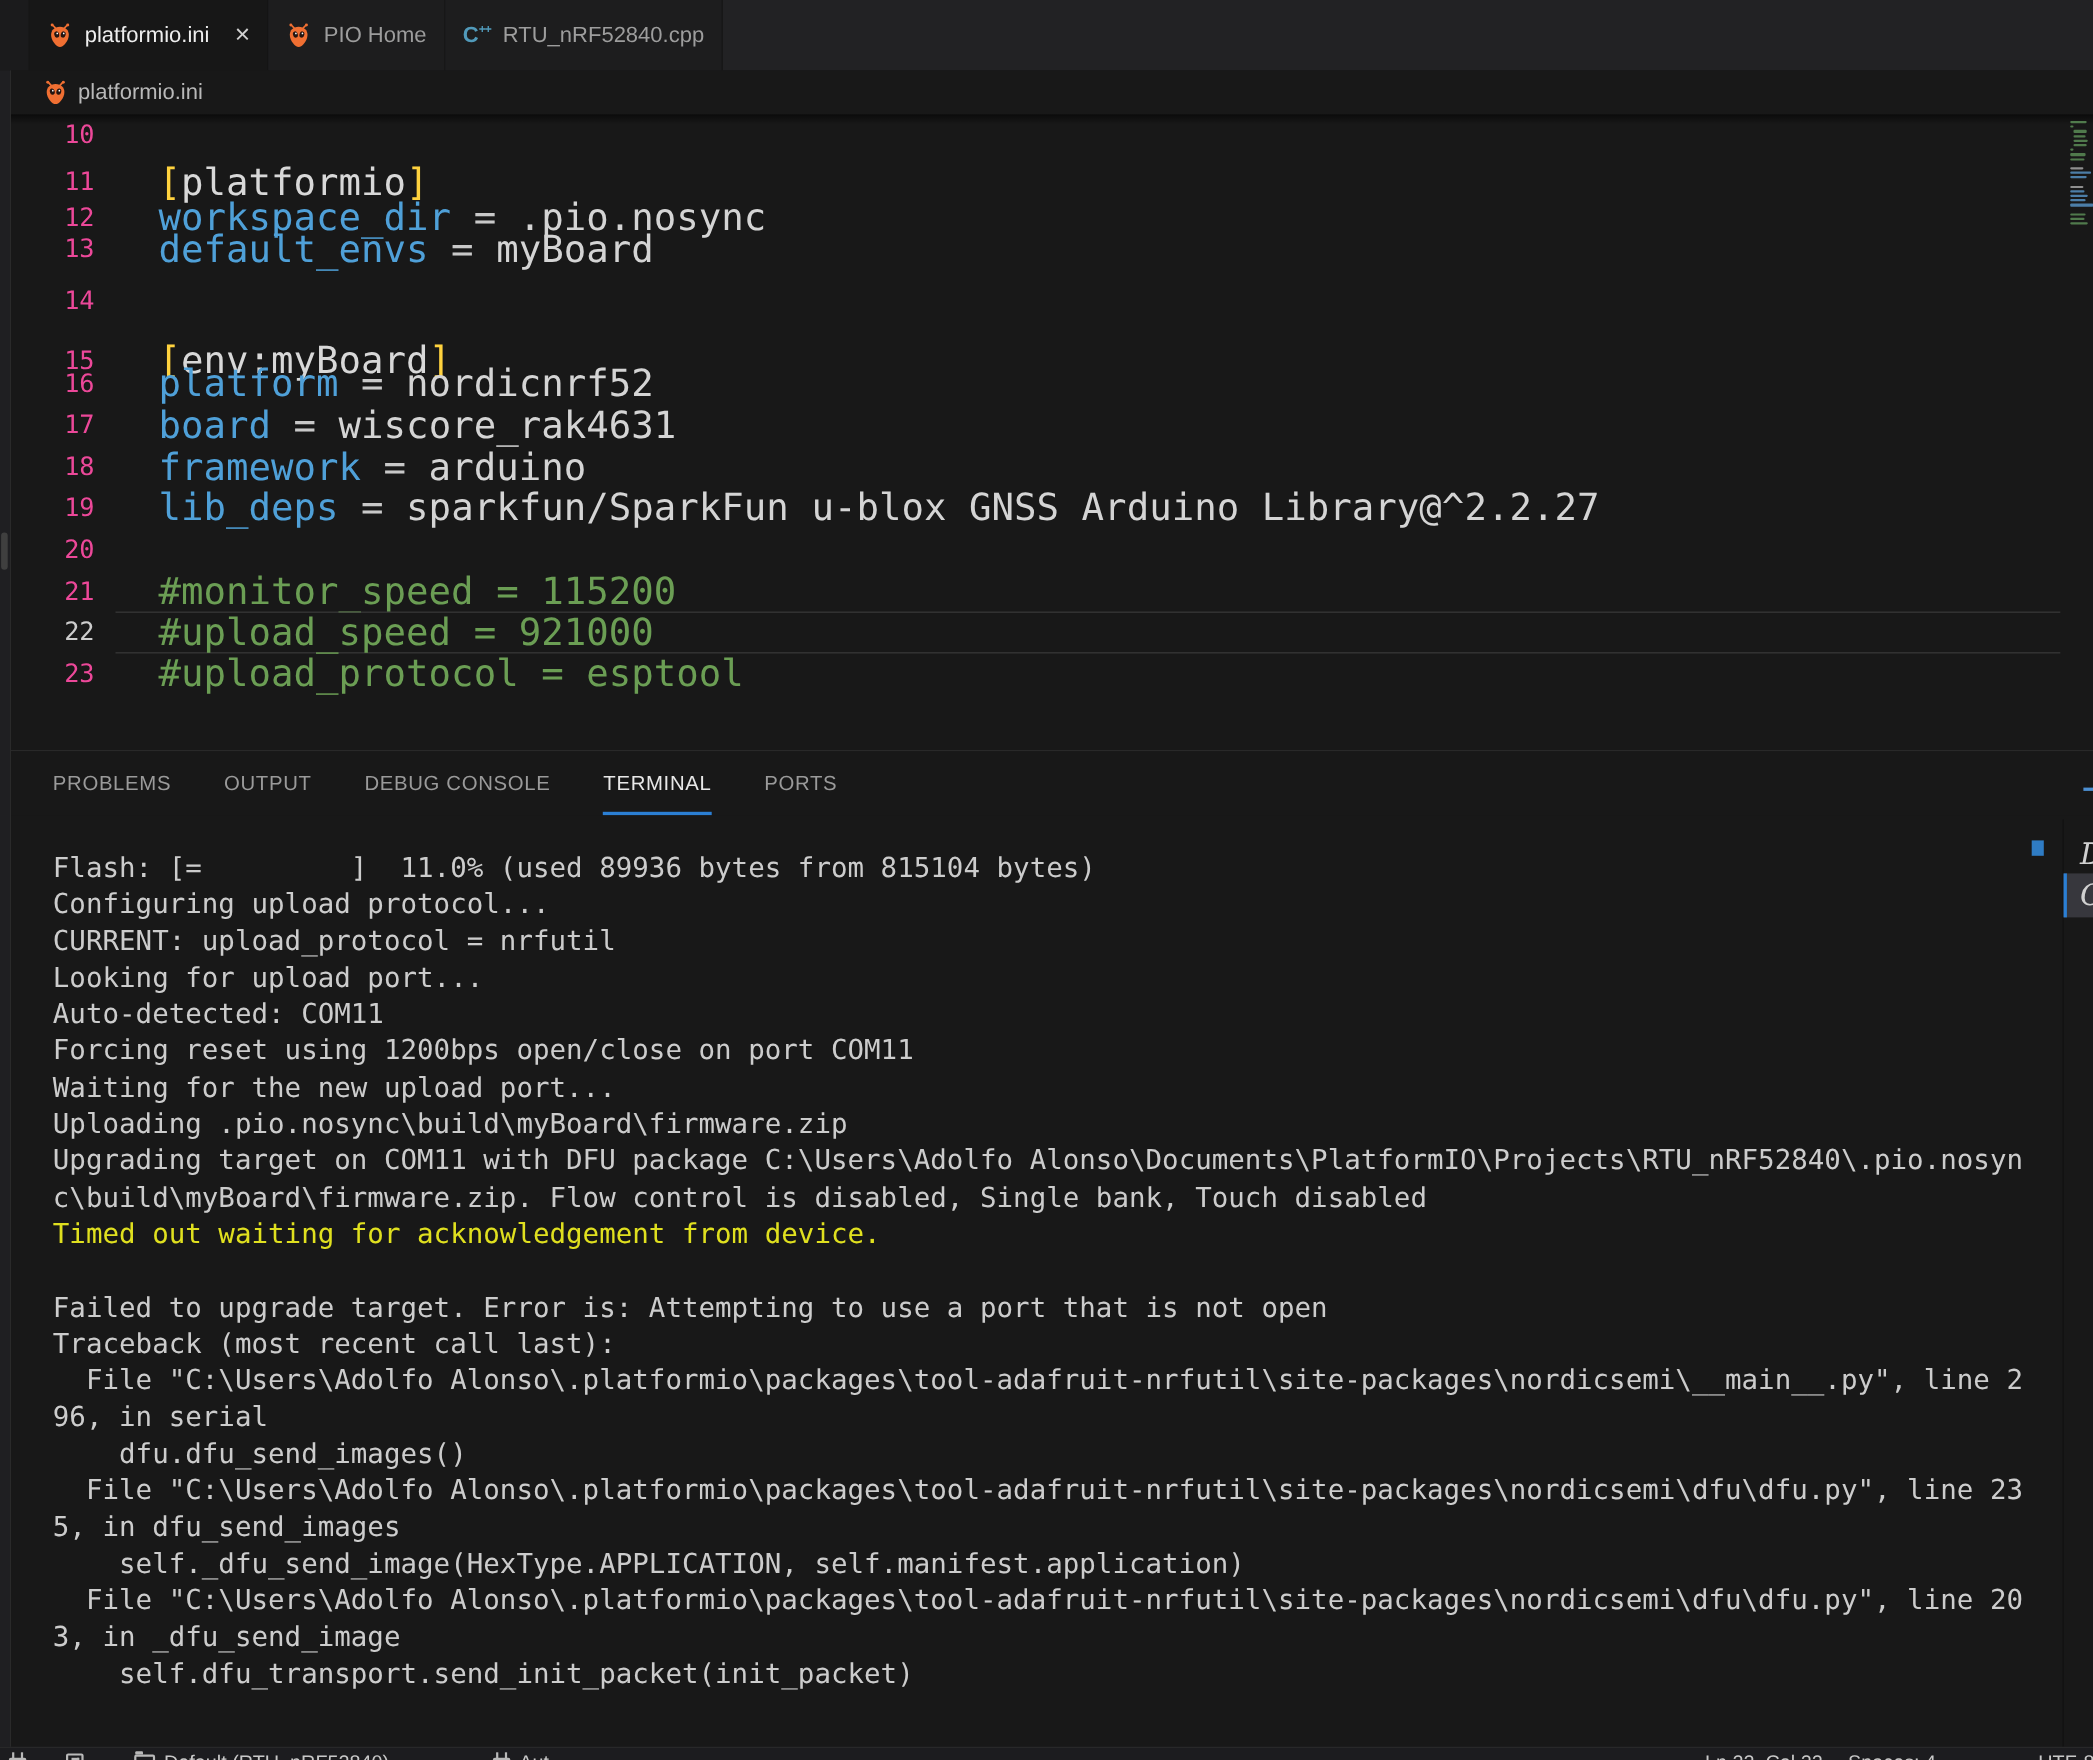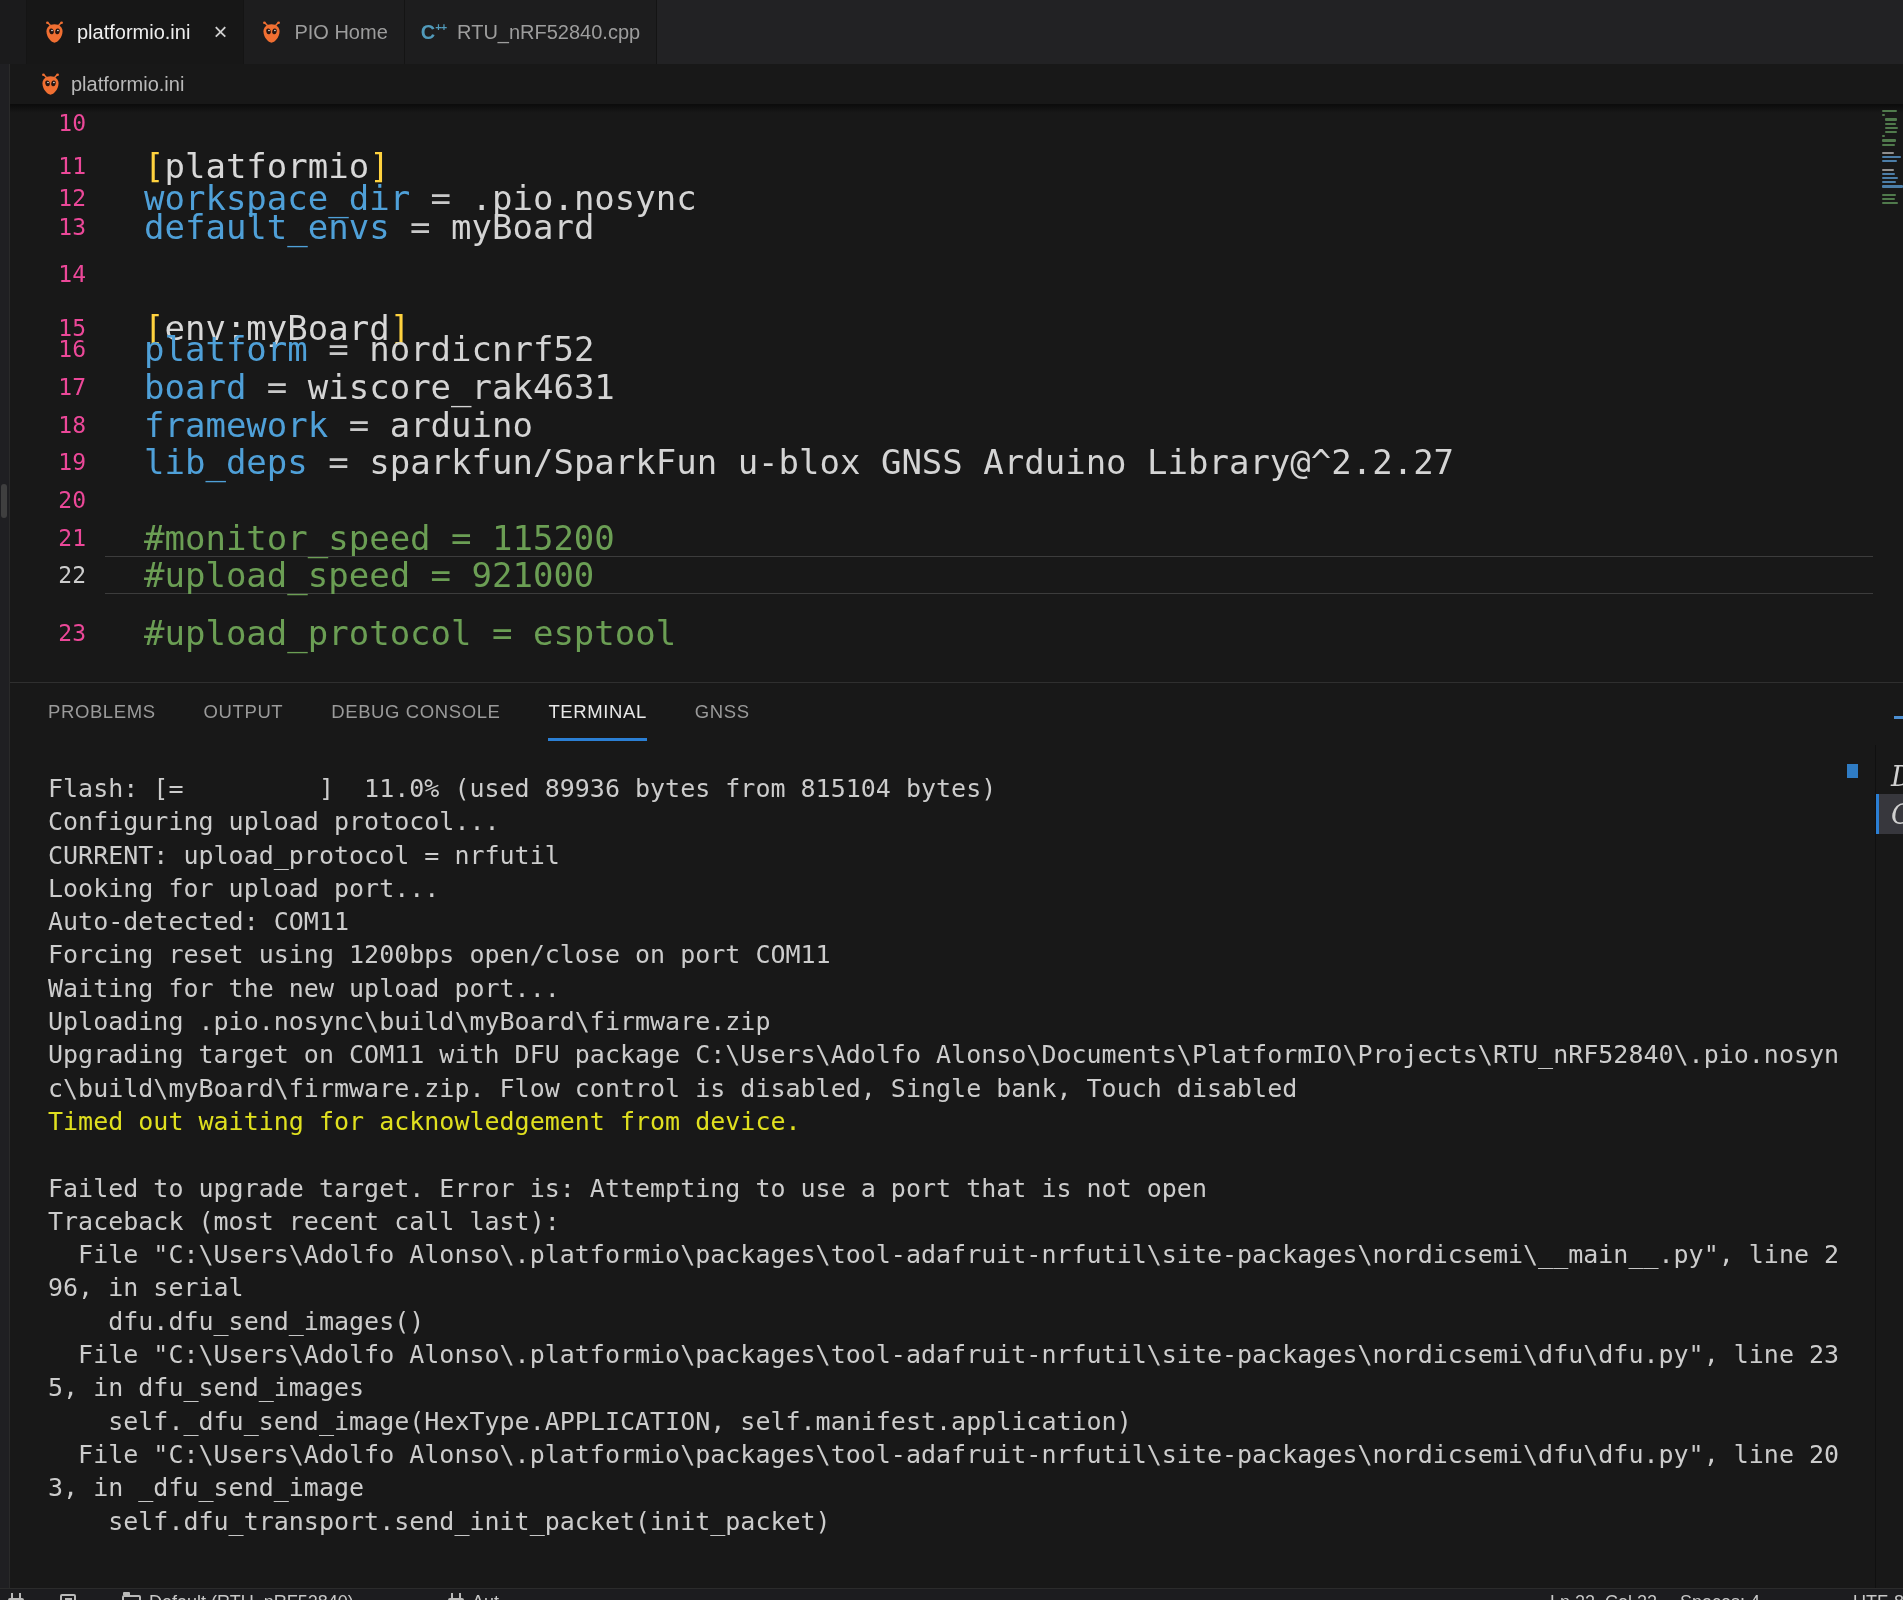--- a/index.html
+++ b/index.html
@@ -177,21 +177,21 @@
       </div>
       <div class="code-row" style="top: 414.7px;">
         <span class="gutter">21</span>
         <span class="code"><span class="tk-c">#monitor_speed = 115200</span></span>
       </div>
       <div class="code-row active" style="top: 452.4px;">
         <div class="active-box" style="top: 0px;"></div>
         <span class="gutter">22</span>
         <span class="code"><span class="tk-c">#upload_speed = 921000</span></span>
       </div>
-      <div class="code-row" style="top: 490.1px; margin-top: 20px;">
+      <div class="code-row" style="top: 490.1px;">
         <span class="gutter">23</span>
         <span class="code"><span class="tk-c">#upload_protocol = esptool</span></span>
       </div>
     </div>
 
   <div class="minimap">
       <div class="mm g" style="width: 15px;"></div>
       <div class="mm g" style="width: 3px;"></div>
       <div class="mm g i" style="width: 12px;"></div>
       <div class="mm g i" style="width: 11px;"></div>
@@ -219,21 +219,21 @@
   <div class="left-strip">
     <div class="mark"></div>
   </div>
 
   <div class="panel-sep"></div>
   <div class="panel-head">
       <div class="ptab">PROBLEMS</div>
       <div class="ptab">OUTPUT</div>
       <div class="ptab">DEBUG CONSOLE</div>
       <div class="ptab active">TERMINAL</div>
-      <div class="ptab">GNSS</div>
+      <div class="ptab">PORTS</div>
     </div>
   <div class="panel-action-frag"></div>
 
   <div class="terminal">
       <div class="tline">Flash: [=         ]  11.0% (used 89936 bytes from 815104 bytes)</div>
       <div class="tline">Configuring upload protocol...</div>
       <div class="tline">CURRENT: upload_protocol = nrfutil</div>
       <div class="tline">Looking for upload port...</div>
       <div class="tline">Auto-detected: COM11</div>
       <div class="tline">Forcing reset using 1200bps open/close on port COM11</div>

